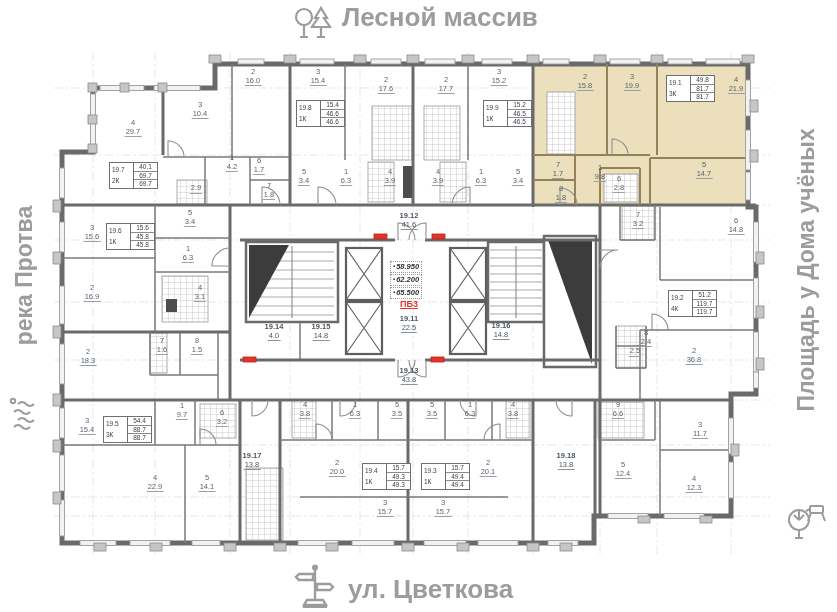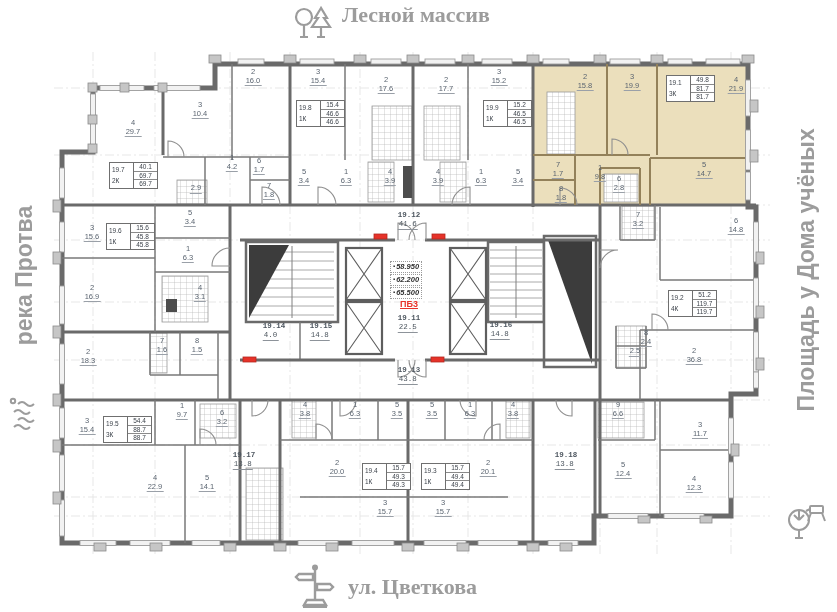--- a/index.html
+++ b/index.html
@@ -2,31 +2,31 @@
 <html><head>
 <meta charset="utf-8">
 <style>
   html,body{margin:0;padding:0;background:#ffffff;}
   #stage{position:relative;width:837px;height:612px;background:#fff;overflow:hidden;
          font-family:"Liberation Sans", sans-serif;}
   #plan-svg{position:absolute;left:0;top:0;}
   #labels{position:absolute;left:0;top:0;width:837px;height:612px;}
 
   .street{position:absolute;color:#9c9c9c;font-weight:700;white-space:nowrap;}
-  .street.h{font-size:22px;font-family:Liberation Serif, serif;}
+  .street.h{font-size:26px;}
   .street.v{font-size:23px;transform:rotate(-90deg);transform-origin:center center;text-align:center;}
   .sicon{position:absolute;}
 
   .room{position:absolute;transform:translateX(-50%);text-align:center;color:#5a6470;
         font-size:7.5px;line-height:8.5px;white-space:nowrap;}
   .room .n{display:block;}
   .room .a{display:inline-block;border-bottom:1px solid #9aa0a8;padding:0 1px;}
 
-  .corr{position:absolute;transform:translateX(-50%);text-align:left;color:#4d565f;
-        font-size:7.5px;line-height:9px;font-weight:700;white-space:nowrap;font-family:Liberation Mono, monospace;}
+  .corr{position:absolute;transform:translateX(-50%);text-align:center;color:#4d565f;
+        font-size:7.5px;line-height:9px;font-weight:700;white-space:nowrap;}
   .corr .a{display:inline-block;border-bottom:1px solid #8d939a;padding:0 1px;font-weight:400;}
 
   .apt-card{position:absolute;display:flex;border:1px solid #6f6f6f;background:#ffffff;
             color:#3d434b;font-size:6.5px;line-height:7.5px;z-index:3;}
   .apt-card .l{width:19px;border-right:1px solid #6f6f6f;display:flex;flex-direction:column;
                justify-content:space-around;padding:1px 2px;}
   .apt-card .r{width:23px;display:flex;flex-direction:column;}
   .apt-card .r div{flex:1;border-bottom:1px solid #8a8a8a;text-align:center;}
   .apt-card .r div:last-child{border-bottom:none;}
 
@@ -456,16 +456,16 @@
       <div class="room" style="left: 618px; top: 401px;"><span class="n">9</span><span class="a">6.6</span></div>
       <div class="room" style="left: 700px; top: 421px;"><span class="n">3</span><span class="a">11.7</span></div>
       <div class="room" style="left: 623px; top: 461px;"><span class="n">5</span><span class="a">12.4</span></div>
       <div class="room" style="left: 694px; top: 475px;"><span class="n">4</span><span class="a">12.3</span></div>
       <div class="corr" style="left: 409px; top: 211px;"><div>19.12</div><span class="a">41.6</span></div>
       <div class="corr" style="left: 409px; top: 314px;"><div>19.11</div><span class="a">22.5</span></div>
       <div class="corr" style="left: 409px; top: 366px;"><div>19.13</div><span class="a">43.8</span></div>
       <div class="corr" style="left: 274px; top: 322px;"><div>19.14</div><span class="a">4.0</span></div>
       <div class="corr" style="left: 321px; top: 322px;"><div>19.15</div><span class="a">14.8</span></div>
       <div class="corr" style="left: 501px; top: 321px;"><div>19.16</div><span class="a">14.8</span></div>
-      <div class="corr" style="left: 244px; top: 451px;"><div>19.17</div><span class="a">13.8</span></div>
+      <div class="corr" style="left: 252px; top: 451px;"><div>19.17</div><span class="a">13.8</span></div>
       <div class="corr" style="left: 566px; top: 451px;"><div>19.18</div><span class="a">13.8</span></div>
     </div>
 </div>
 
 </body></html>

